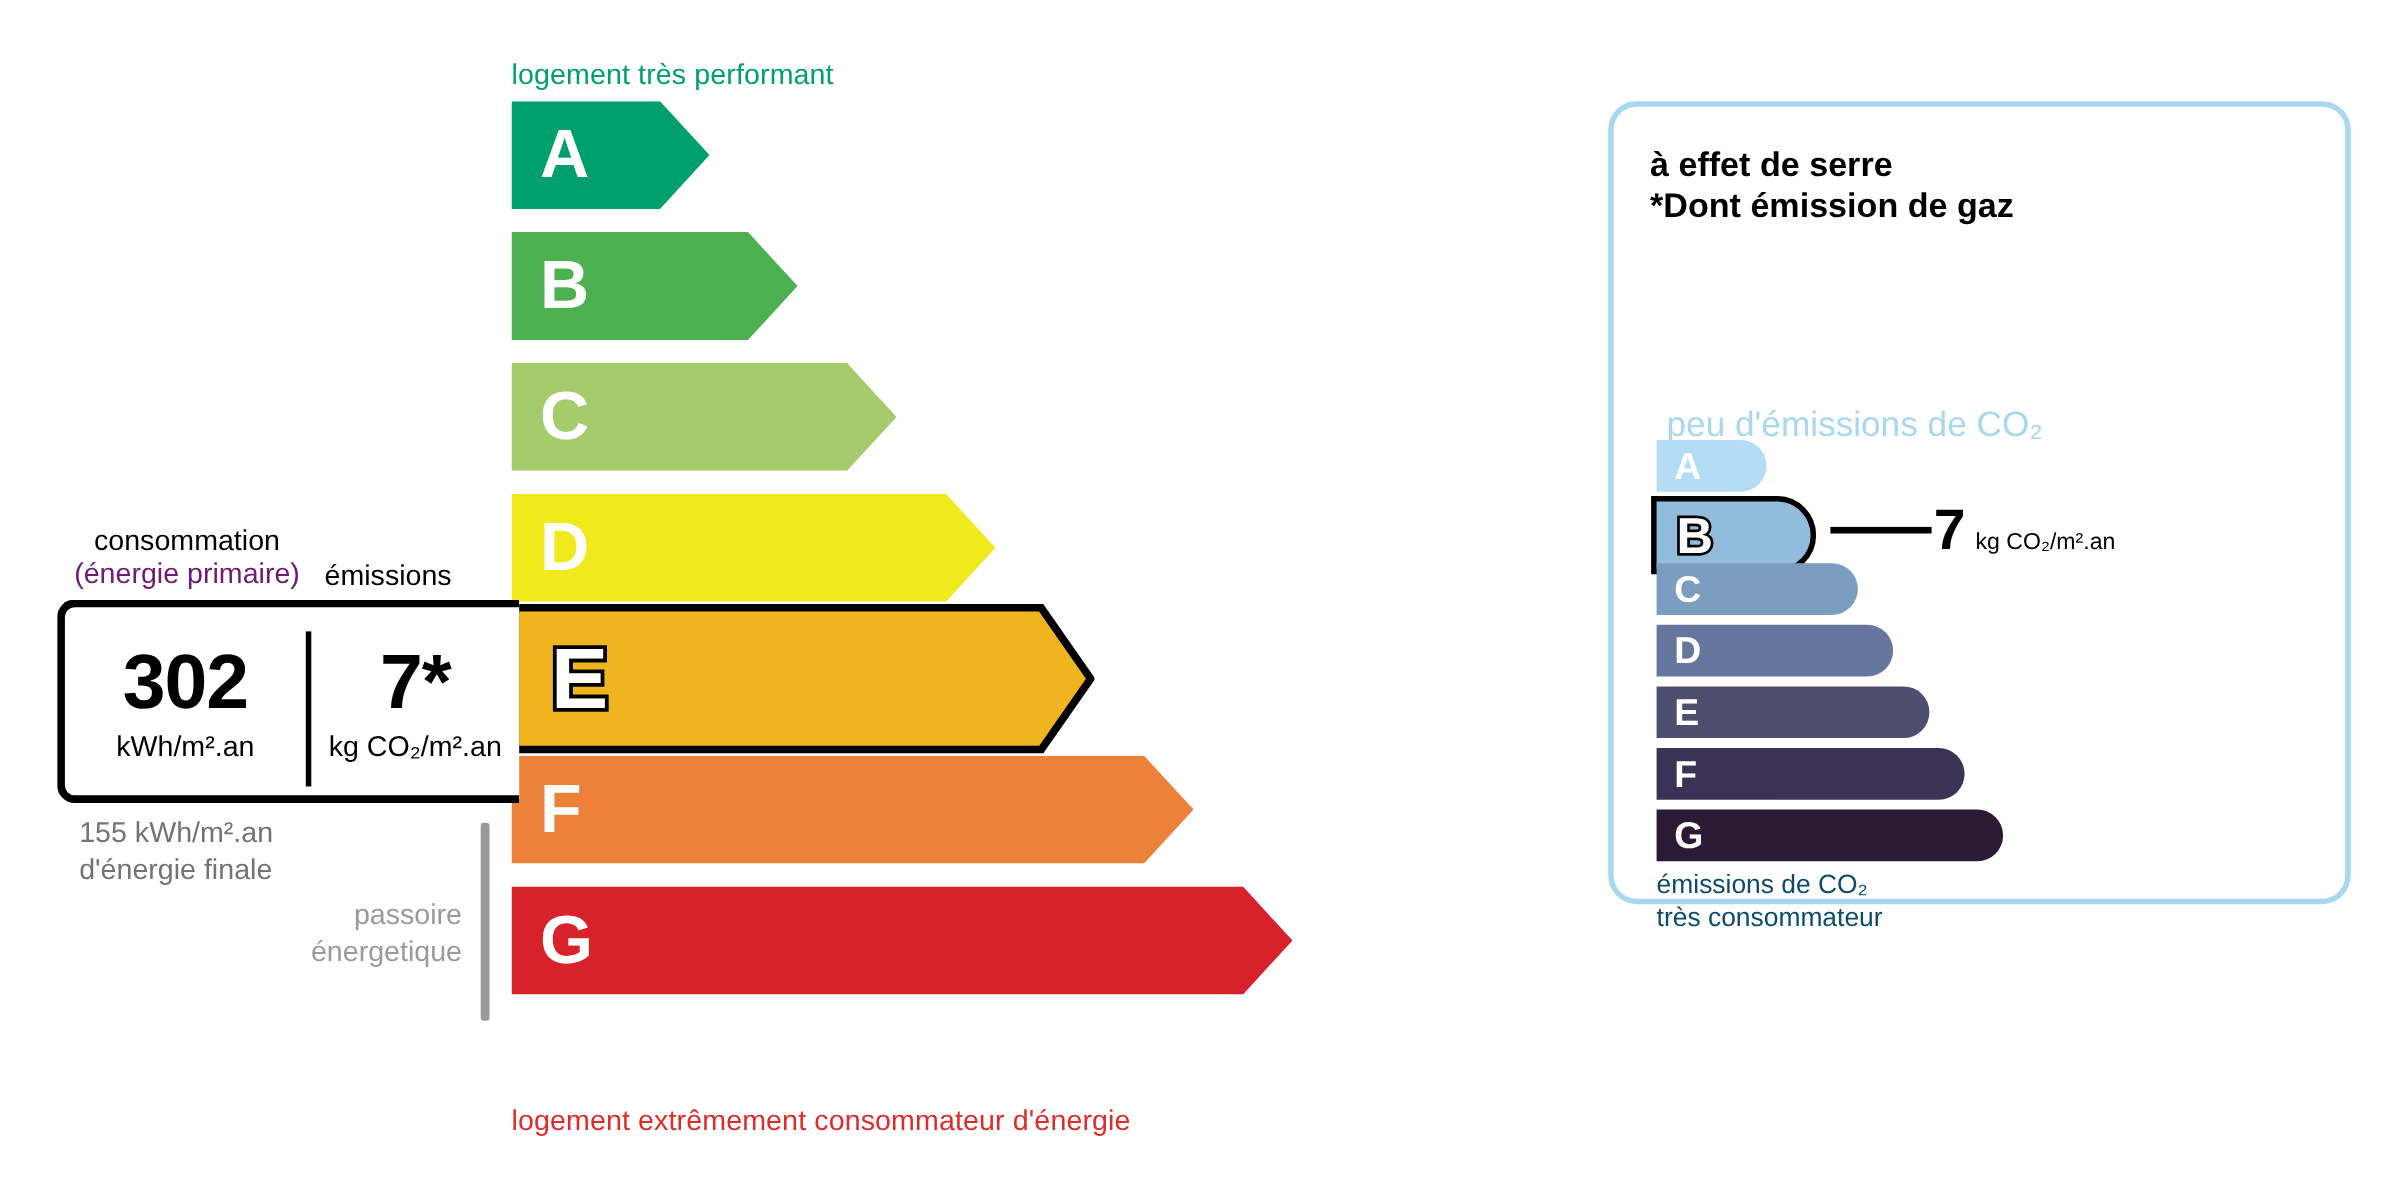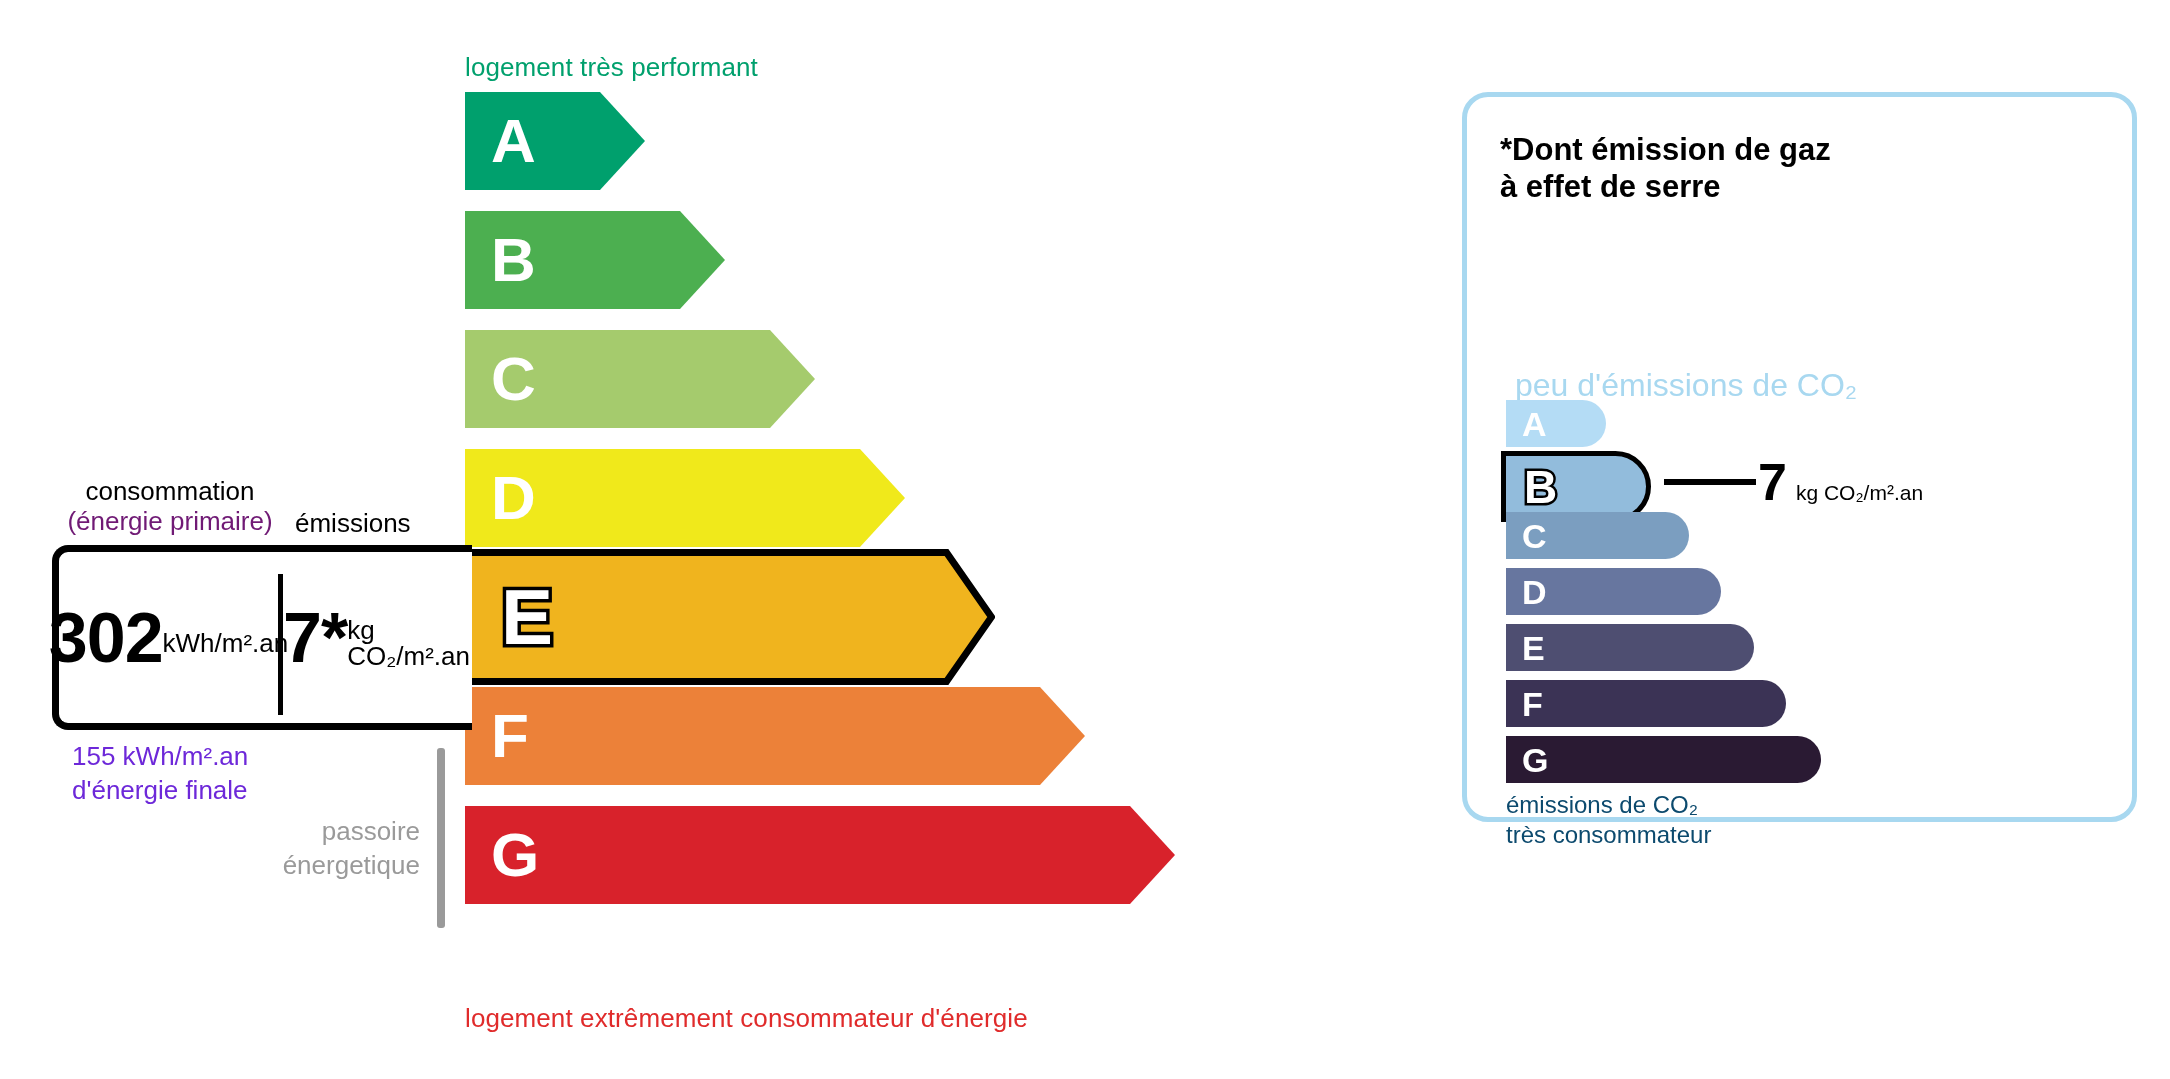--- a/index.html
+++ b/index.html
@@ -47,39 +47,39 @@
   .valuebox{
     position:absolute;left:52px;top:545px;width:420px;height:185px;
     border:7px solid #000;border-right:0;
     border-radius:16px 0 0 16px;
     background:#fff;box-sizing:border-box;
     z-index:5;
   }
   .valuebox .divider{
     position:absolute;left:219px;top:22px;width:5px;height:141px;background:#000;
   }
-  .vcell{position:absolute;top:0;height:100%;display:flex;flex-direction:row;
+  .vcell{position:absolute;top:0;height:100%;display:flex;flex-direction:column;
          align-items:center;justify-content:center;}
   .vcell .num{font-size:70px;font-weight:bold;color:#000;line-height:1;letter-spacing:-1px;}
   .vcell .unit{font-size:26px;color:#000;margin-top:10px;line-height:1;}
   .vcell.left{left:0;width:219px;}
   .vcell.right{left:224px;width:189px;}
 
   .lbl-conso{
     position:absolute;left:60px;top:477px;width:220px;text-align:center;
     font-size:26px;color:#000;line-height:1.15;
   }
   .lbl-conso .sub{color:#701a75;display:block;}
   .lbl-emis{
     position:absolute;left:295px;top:509px;width:150px;text-align:left;
     font-size:26px;color:#000;line-height:1.15;
   }
   .lbl-final{
     position:absolute;left:72px;top:740px;
-    font-size:26px;color:#6d28d9;line-height:1.3;
+    font-size:26px;color:#737373;line-height:1.3;
   }
   .lbl-passoire{
     position:absolute;left:200px;top:815px;width:220px;text-align:right;
     font-size:26px;color:#9a9a9a;line-height:1.3;
   }
   .passoire-bar{
     position:absolute;left:437px;top:748px;width:8px;height:180px;
     background:#9a9a9a;border-radius:3px;
   }
 
@@ -204,22 +204,22 @@
 
     <div class="lbl-passoire">
       <div>passoire</div>
       <div>énergetique</div>
     </div>
     <div class="passoire-bar"></div>
   </div>
 
   <div class="co2panel">
     <div class="co2-title">
+      <div>à effet de serre</div>
       <div>*Dont émission de gaz</div>
-      <div>à effet de serre</div>
     </div>
 
     <div class="co2-top-cap">peu d'émissions de CO₂</div>
 
     <div class="co2bars" id="co2-bars">
         <div class="co2bar" style="top: 0px; width: 100px; height: 47px; background: rgb(180, 220, 245);">
           <div class="cl">A</div>
         </div>
         <div class="co2bar current" style="top: 51px; width: 140px; height: 61px; background: rgb(146, 188, 220);">
           <div class="cl">B</div>

